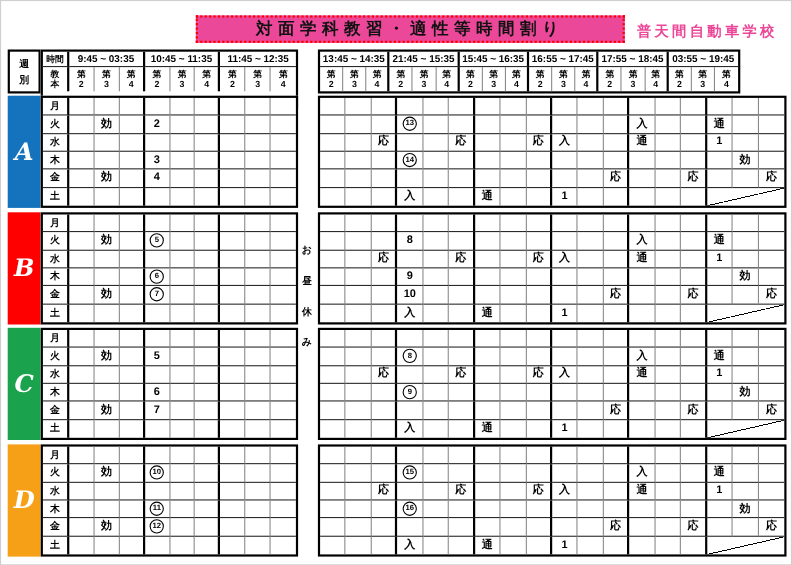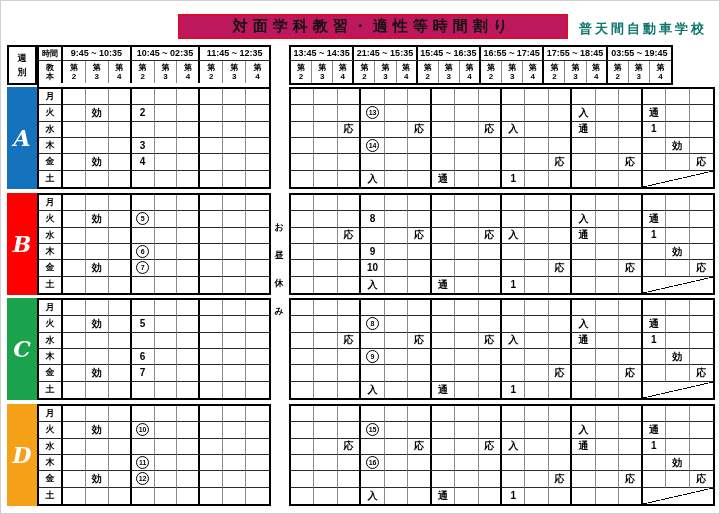--- a/index.html
+++ b/index.html
@@ -2,25 +2,25 @@
 <html><head>
 <meta charset="utf-8">
 <style>
   html,body{margin:0;padding:0;background:#fff;}
   #app{position:relative;width:720px;height:514px;background:#fff;
        font-family:"Liberation Sans","DejaVu Sans",sans-serif;overflow:hidden;
        border:1px solid #cfcfcf;box-sizing:border-box;}
   .abs{position:absolute;}
   .note{left:4px;top:27px;color:#e60000;font-size:8px;font-weight:bold;letter-spacing:0.5px;}
   .titlebox{left:177px;top:13px;width:390px;height:25px;border:2px dotted #ff0000;
-            background:#be185d;display:flex;align-items:center;justify-content:center;
+            background:#ec4899;display:flex;align-items:center;justify-content:center;
             font-size:15px;font-weight:bold;letter-spacing:5px;color:#111;box-sizing:border-box;}
   .date{left:566px;top:1px;width:150px;text-align:center;color:#ff0000;font-size:14px;
         font-weight:bold;font-style:italic;letter-spacing:1px;}
-  .school{left:568px;top:19px;width:148px;text-align:center;color:#0f766e;font-size:13px;
+  .school{left:568px;top:19px;width:148px;text-align:center;color:#ec4899;font-size:13px;
           font-weight:bold;letter-spacing:3px;}
   .block{position:absolute;border:2px solid #000;box-sizing:border-box;background:#fff;}
   .grid{display:grid;}
   .c{display:flex;align-items:center;justify-content:center;border-right:1px solid #8a8a8a;
      border-bottom:1px solid #2a2a2a;box-sizing:border-box;font-size:10px;font-weight:bold;
      color:#000;overflow:hidden;line-height:1;}
   .tr{border-right:2px solid #000;}
   .nr{border-right:none;}
   .nb{border-bottom:none;}
   .two{flex-direction:column;font-size:8px;line-height:9px;}
@@ -52,34 +52,34 @@
 <div class="block corner" style="left: 6px; top: 44px; width: 30px; height: 40px;">
       <div>週</div>
       <div>別</div>
     </div>
     <div class="block grid" style="left: 36px; top: 44px; width: 234px; height: 54px; grid-template-columns: 24px repeat(9, 1fr); grid-template-rows: 14px 22px;">
       <div class="c tr timehdr" style="grid-area: 1 / 1; font-size: 8px;">時間</div>
       <div class="c tr two nb" style="grid-area: 2 / 1;">
         <div>教</div>
         <div>本</div>
       </div>
-      <div class="c timehdr tr" style="grid-area: 1 / 2 / auto / span 3;">9:45 ~ 10:35</div>
+      <div class="c timehdr tr" style="grid-area: 1 / 2 / auto / span 3;">9:45 ~ 03:35</div>
       <div class="c two nb " style="grid-area: 2 / 2;">
         <div>第</div>
         <div>2</div>
       </div>
       <div class="c two nb " style="grid-area: 2 / 3;">
         <div>第</div>
         <div>3</div>
       </div>
       <div class="c two nb tr" style="grid-area: 2 / 4;">
         <div>第</div>
         <div>4</div>
       </div>
-      <div class="c timehdr tr" style="grid-area: 1 / 5 / auto / span 3;">10:45 ~ 02:35</div>
+      <div class="c timehdr tr" style="grid-area: 1 / 5 / auto / span 3;">10:45 ~ 11:35</div>
       <div class="c two nb " style="grid-area: 2 / 5;">
         <div>第</div>
         <div>2</div>
       </div>
       <div class="c two nb " style="grid-area: 2 / 6;">
         <div>第</div>
         <div>3</div>
       </div>
       <div class="c two nb tr" style="grid-area: 2 / 7;">
         <div>第</div>

